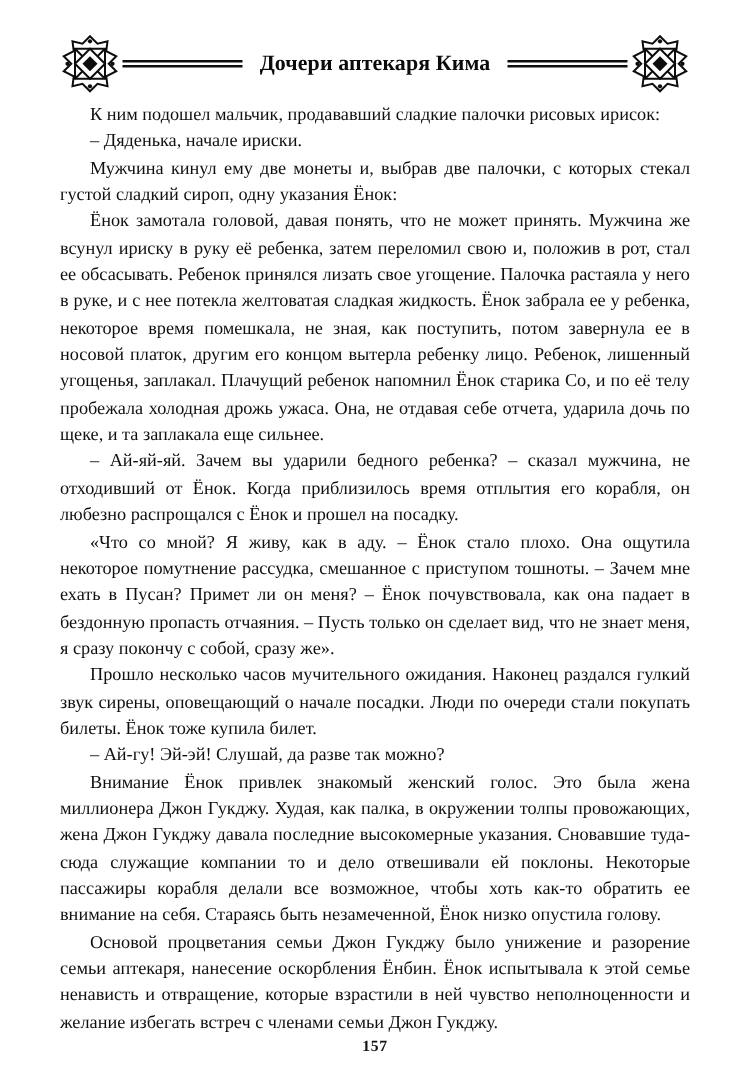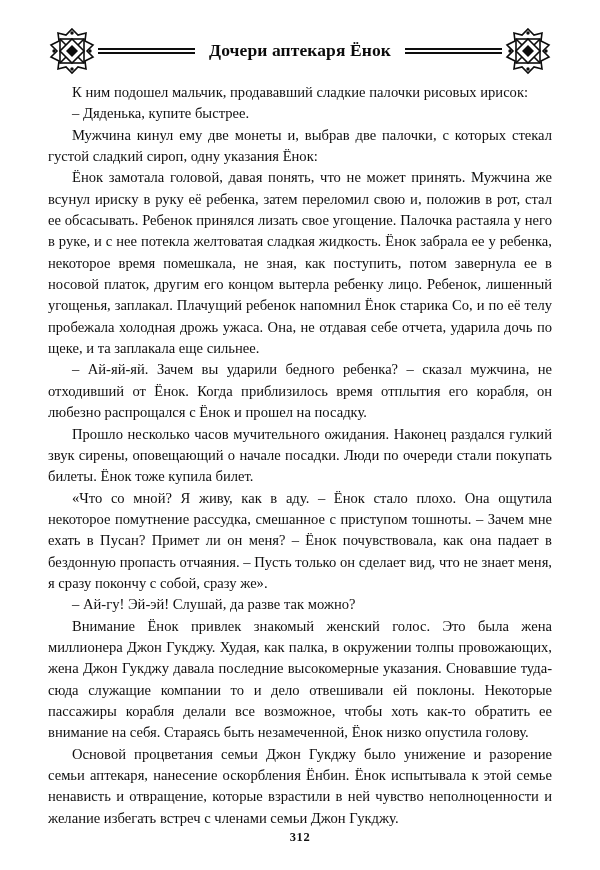--- a/index.html
+++ b/index.html
@@ -128,21 +128,21 @@
           <circle cx="24" cy="6" r="1.7"></circle>
           <circle cx="24" cy="42" r="1.7"></circle>
           <circle cx="6" cy="24" r="1.7"></circle>
           <circle cx="42" cy="24" r="1.7"></circle>
         </g>
       </svg>
     </span>
 
     <span class="head-rule"></span>
 
-    <span class="head-title">Дочери аптекаря Ёнок</span>
+    <span class="head-title">Дочери аптекаря Кима</span>
 
     <span class="head-rule"></span>
 
     <span class="head-ornament">
       <svg viewBox="0 0 48 48" xmlns="http://www.w3.org/2000/svg">
         <g fill="none" stroke="#0d0d0d" stroke-width="1.6">
           <path d="M24 2 L30 8 L38 6 L37 14 L45 18 L39 24 L45 30 L37 34 L38 42 L30 40 L24 46 L18 40 L10 42 L11 34 L3 30 L9 24 L3 18 L11 14 L10 6 L18 8 Z"></path>
           <rect x="12" y="12" width="24" height="24"></rect>
           <path d="M24 12 L36 24 L24 36 L12 24 Z"></path>
           <path d="M24 18 L30 24 L24 30 L18 24 Z" fill="#0d0d0d" stroke="none"></path>
@@ -154,27 +154,27 @@
           <circle cx="6" cy="24" r="1.7"></circle>
           <circle cx="42" cy="24" r="1.7"></circle>
         </g>
       </svg>
     </span>
 
   </div>
 
   <div class="body-text">
     <p>К ним подошел мальчик, продававший сладкие палочки рисовых ирисок:</p>
-    <p class="dialogue">– Дяденька, купите быстрее.</p>
+    <p class="dialogue">– Дяденька, начале ириски.</p>
     <p>Мужчина кинул ему две монеты и, выбрав две палочки, с которых стекал густой сладкий сироп, одну указания Ёнок:</p>
     <p>Ёнок замотала головой, давая понять, что не может принять. Мужчина же всунул ириску в руку её ребенка, затем переломил свою и, положив в рот, стал ее обсасывать. Ребенок принялся лизать свое угощение. Палочка растаяла у него в руке, и с нее потекла желтоватая сладкая жидкость. Ёнок забрала ее у ребенка, некоторое время помешкала, не зная, как поступить, потом завернула ее в носовой платок, другим его концом вытерла ребенку лицо. Ребенок, лишенный угощенья, заплакал. Плачущий ребенок напомнил Ёнок старика Со, и по её телу пробежала холодная дрожь ужаса. Она, не отдавая себе отчета, ударила дочь по щеке, и та заплакала еще сильнее.</p>
     <p>– Ай-яй-яй. Зачем вы ударили бедного ребенка? – сказал мужчина, не отходивший от Ёнок. Когда приблизилось время отплытия его корабля, он любезно распрощался с Ёнок и прошел на посадку.</p>
+    <p>«Что со мной? Я живу, как в аду. – Ёнок стало плохо. Она ощутила некоторое помутнение рассудка, смешанное с приступом тошноты. – Зачем мне ехать в Пусан? Примет ли он меня? – Ёнок почувствовала, как она падает в бездонную пропасть отчаяния. – Пусть только он сделает вид, что не знает меня, я сразу покончу с собой, сразу же».</p>
     <p>Прошло несколько часов мучительного ожидания. Наконец раздался гулкий звук сирены, оповещающий о начале посадки. Люди по очереди стали покупать билеты. Ёнок тоже купила билет.</p>
-    <p>«Что со мной? Я живу, как в аду. – Ёнок стало плохо. Она ощутила некоторое помутнение рассудка, смешанное с приступом тошноты. – Зачем мне ехать в Пусан? Примет ли он меня? – Ёнок почувствовала, как она падает в бездонную пропасть отчаяния. – Пусть только он сделает вид, что не знает меня, я сразу покончу с собой, сразу же».</p>
     <p class="dialogue">– Ай-гу! Эй-эй! Слушай, да разве так можно?</p>
     <p>Внимание Ёнок привлек знакомый женский голос. Это была жена миллионера Джон Гукджу. Худая, как палка, в окружении толпы провожающих, жена Джон Гукджу давала последние высокомерные указания. Сновавшие туда-сюда служащие компании то и дело отвешивали ей поклоны. Некоторые пассажиры корабля делали все возможное, чтобы хоть как-то обратить ее внимание на себя. Стараясь быть незамеченной, Ёнок низко опустила голову.</p>
     <p>Основой процветания семьи Джон Гукджу было унижение и разорение семьи аптекаря, нанесение оскорбления Ёнбин. Ёнок испытывала к этой семье ненависть и отвращение, которые взрастили в ней чувство неполноценности и желание избегать встреч с членами семьи Джон Гукджу.</p>
 
   </div>
 
-  <div class="folio">312</div>
+  <div class="folio">157</div>
 
 </div>
 
 </body></html>

